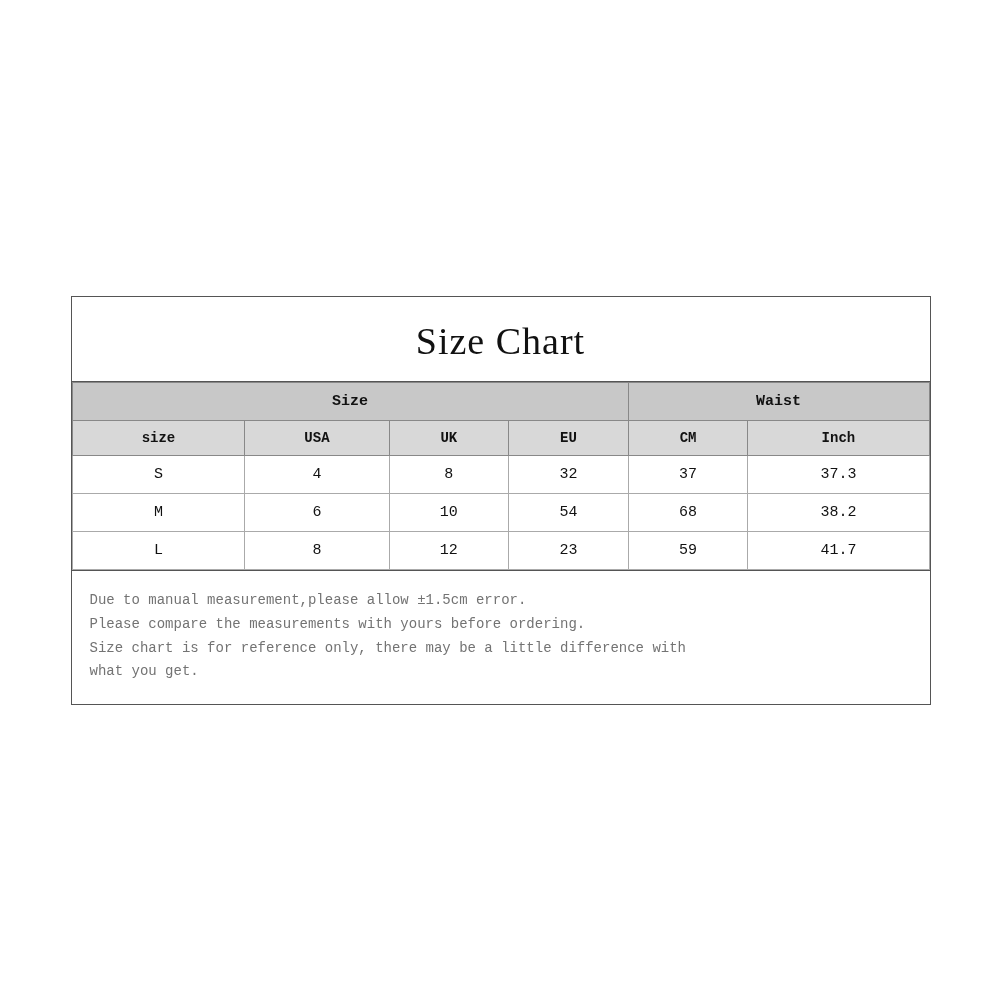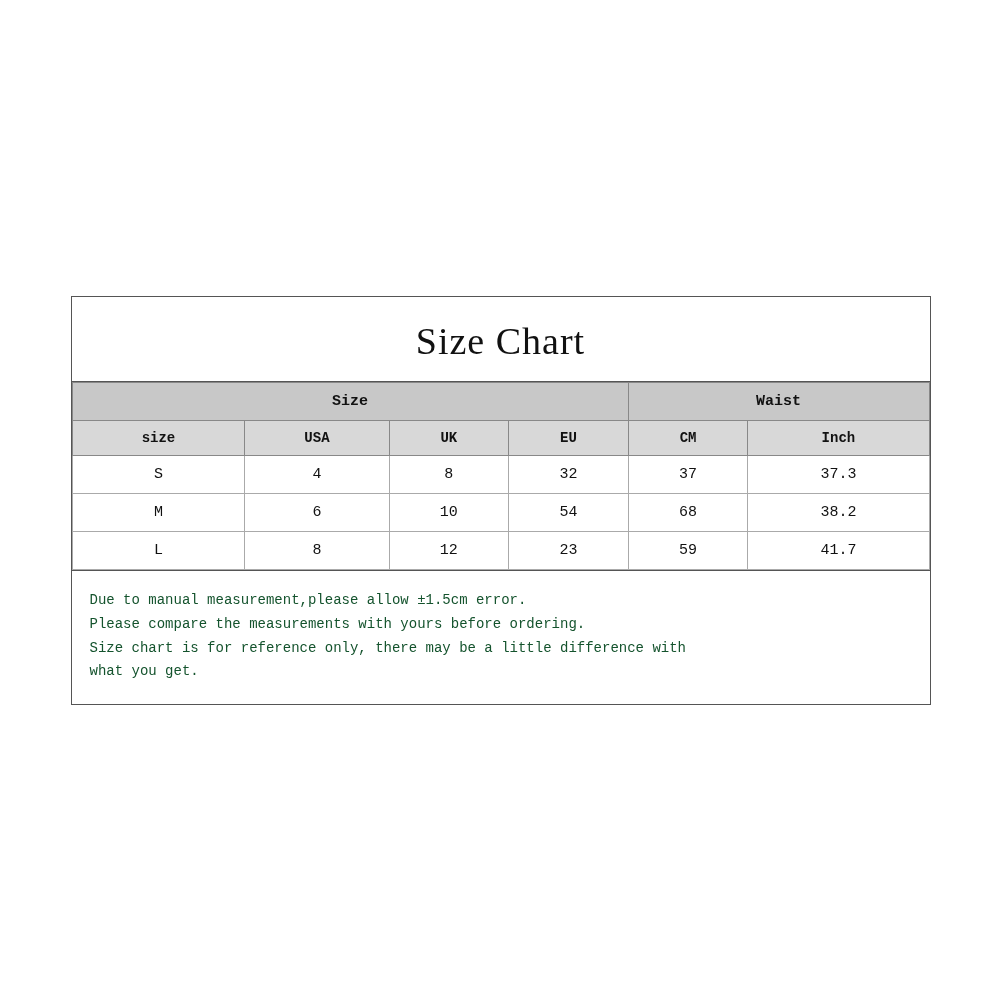--- a/index.html
+++ b/index.html
@@ -85,21 +85,21 @@
     }
 
     .notes-section {
       padding: 18px 18px 20px 18px;
       background: #ffffff;
     }
 
     .notes-text {
       font-size: 14px;
       font-family: 'Courier New', Courier, monospace;
-      color: #14532d;
+      color: #737373;
       line-height: 1.7;
       white-space: pre-wrap;
     }
   </style>
 </head>
 <body>
 
 <div class="page-wrapper">
   <div class="chart-container">
 

